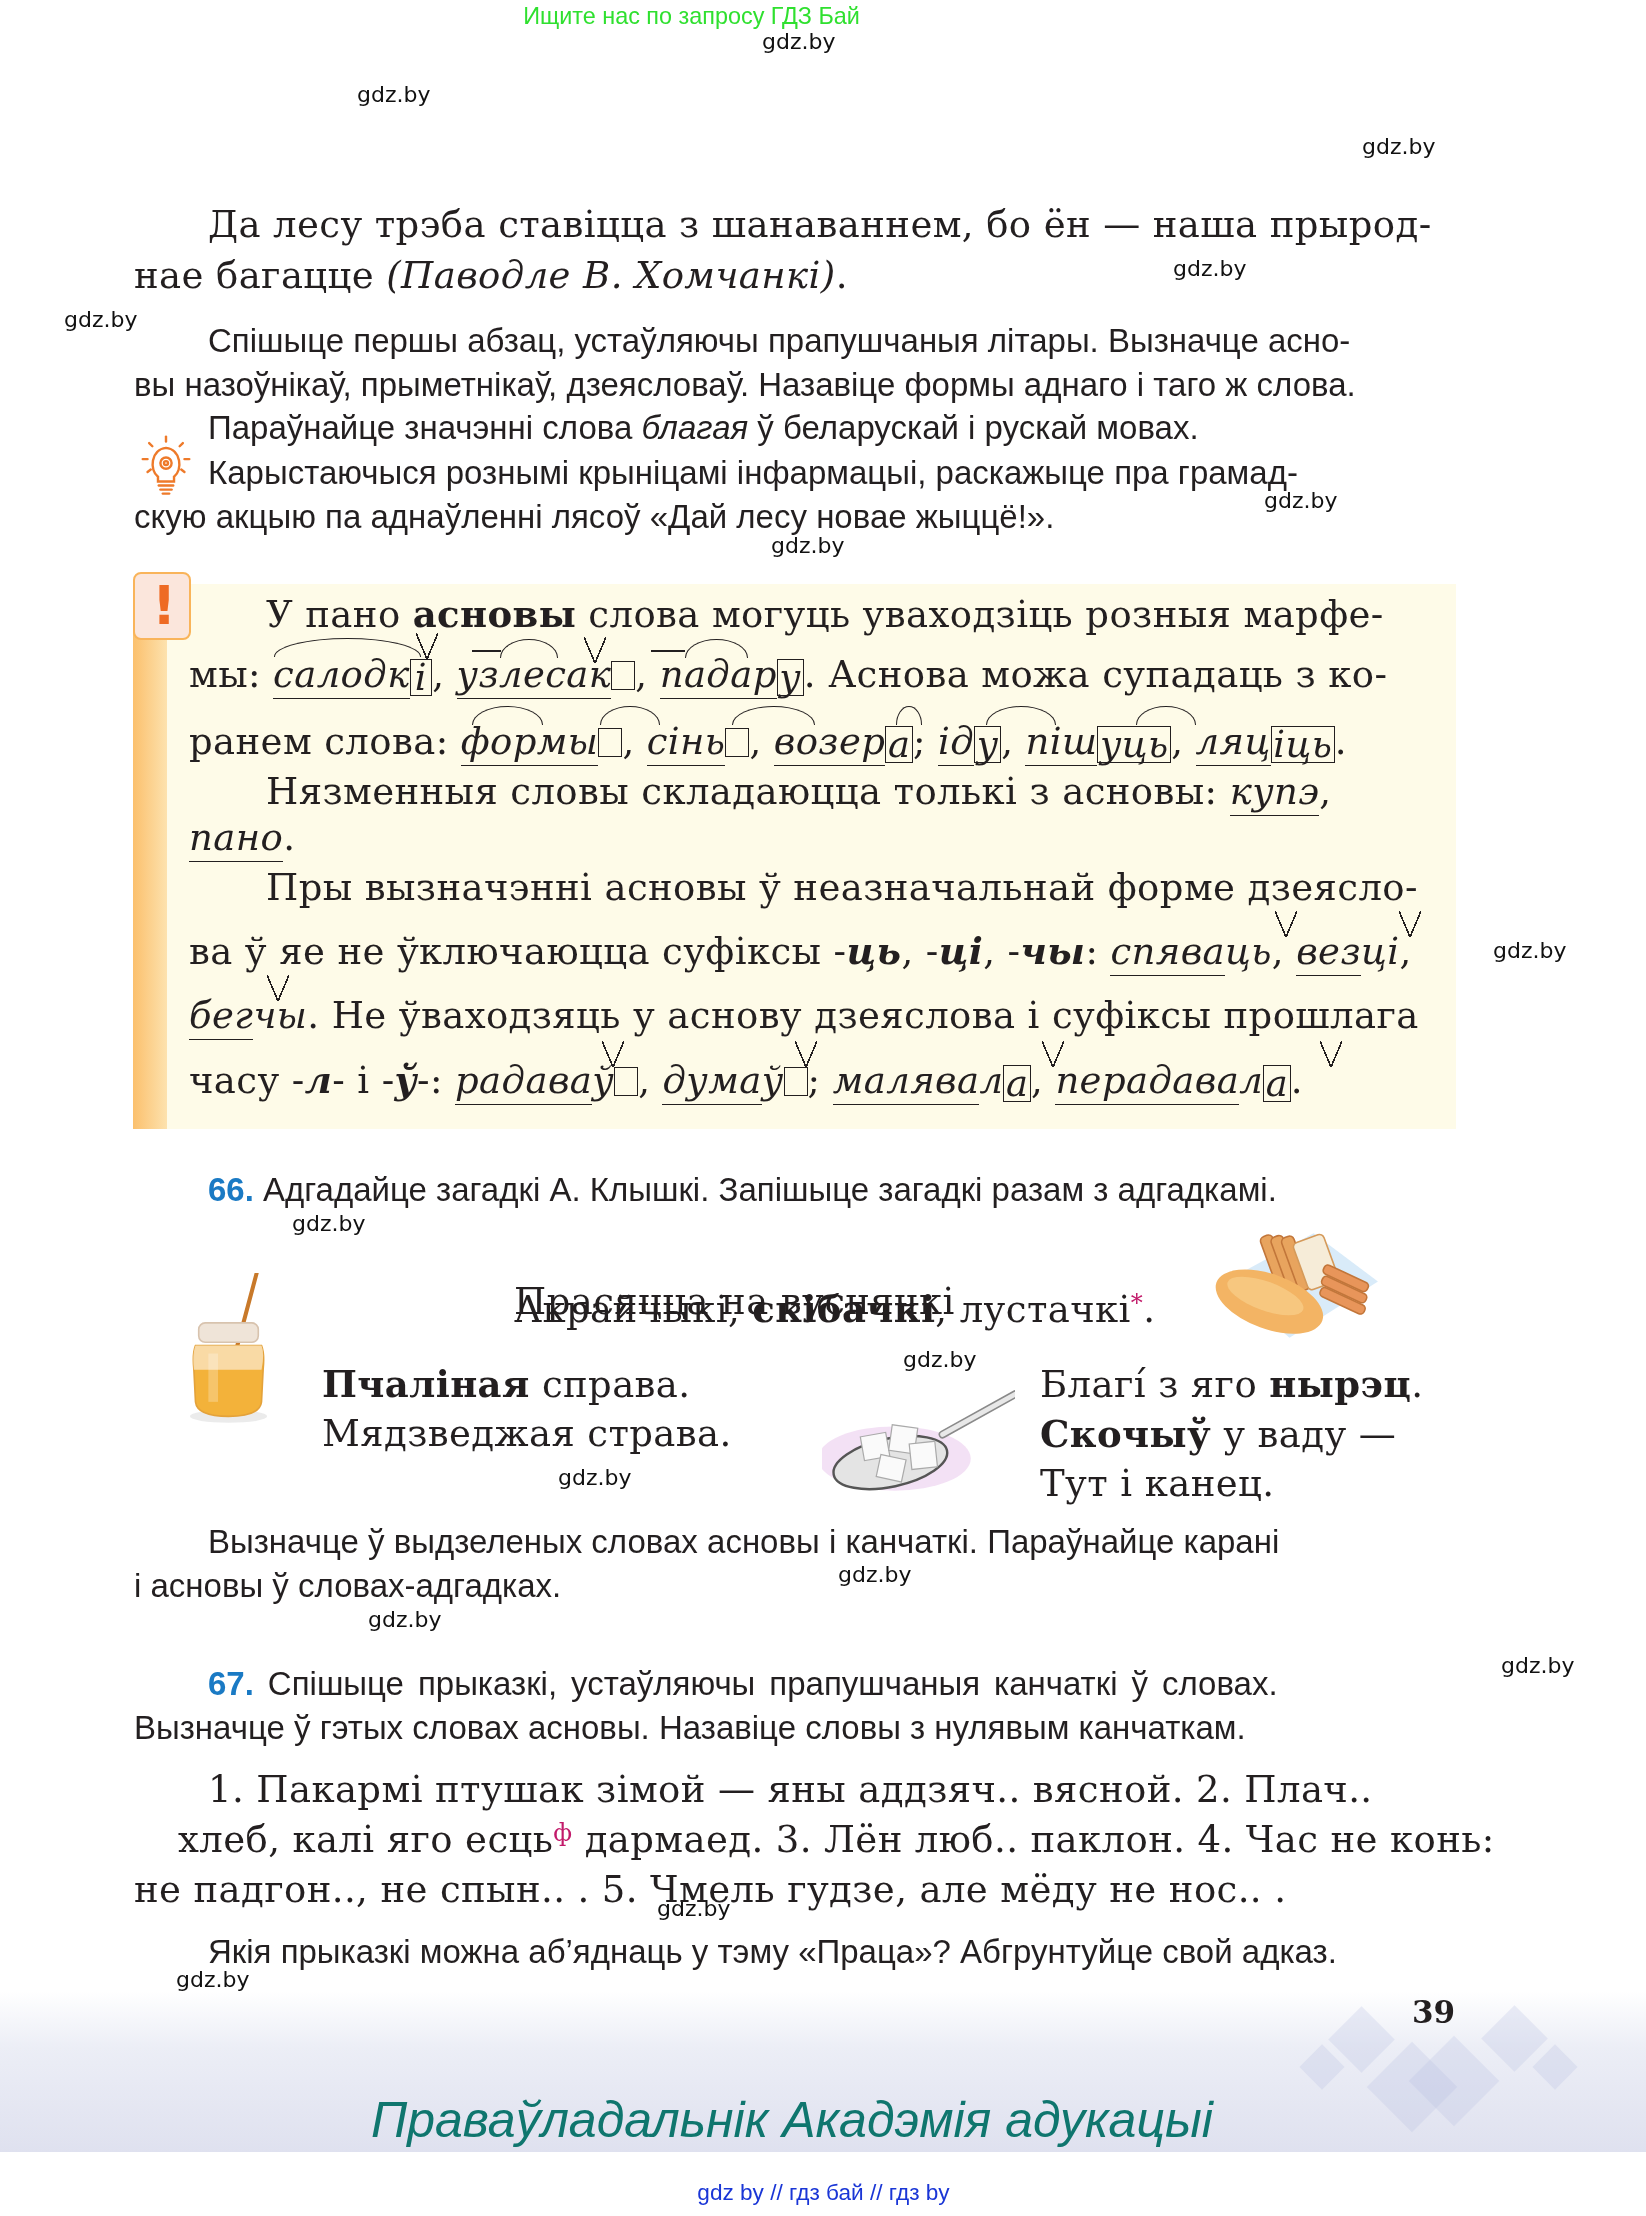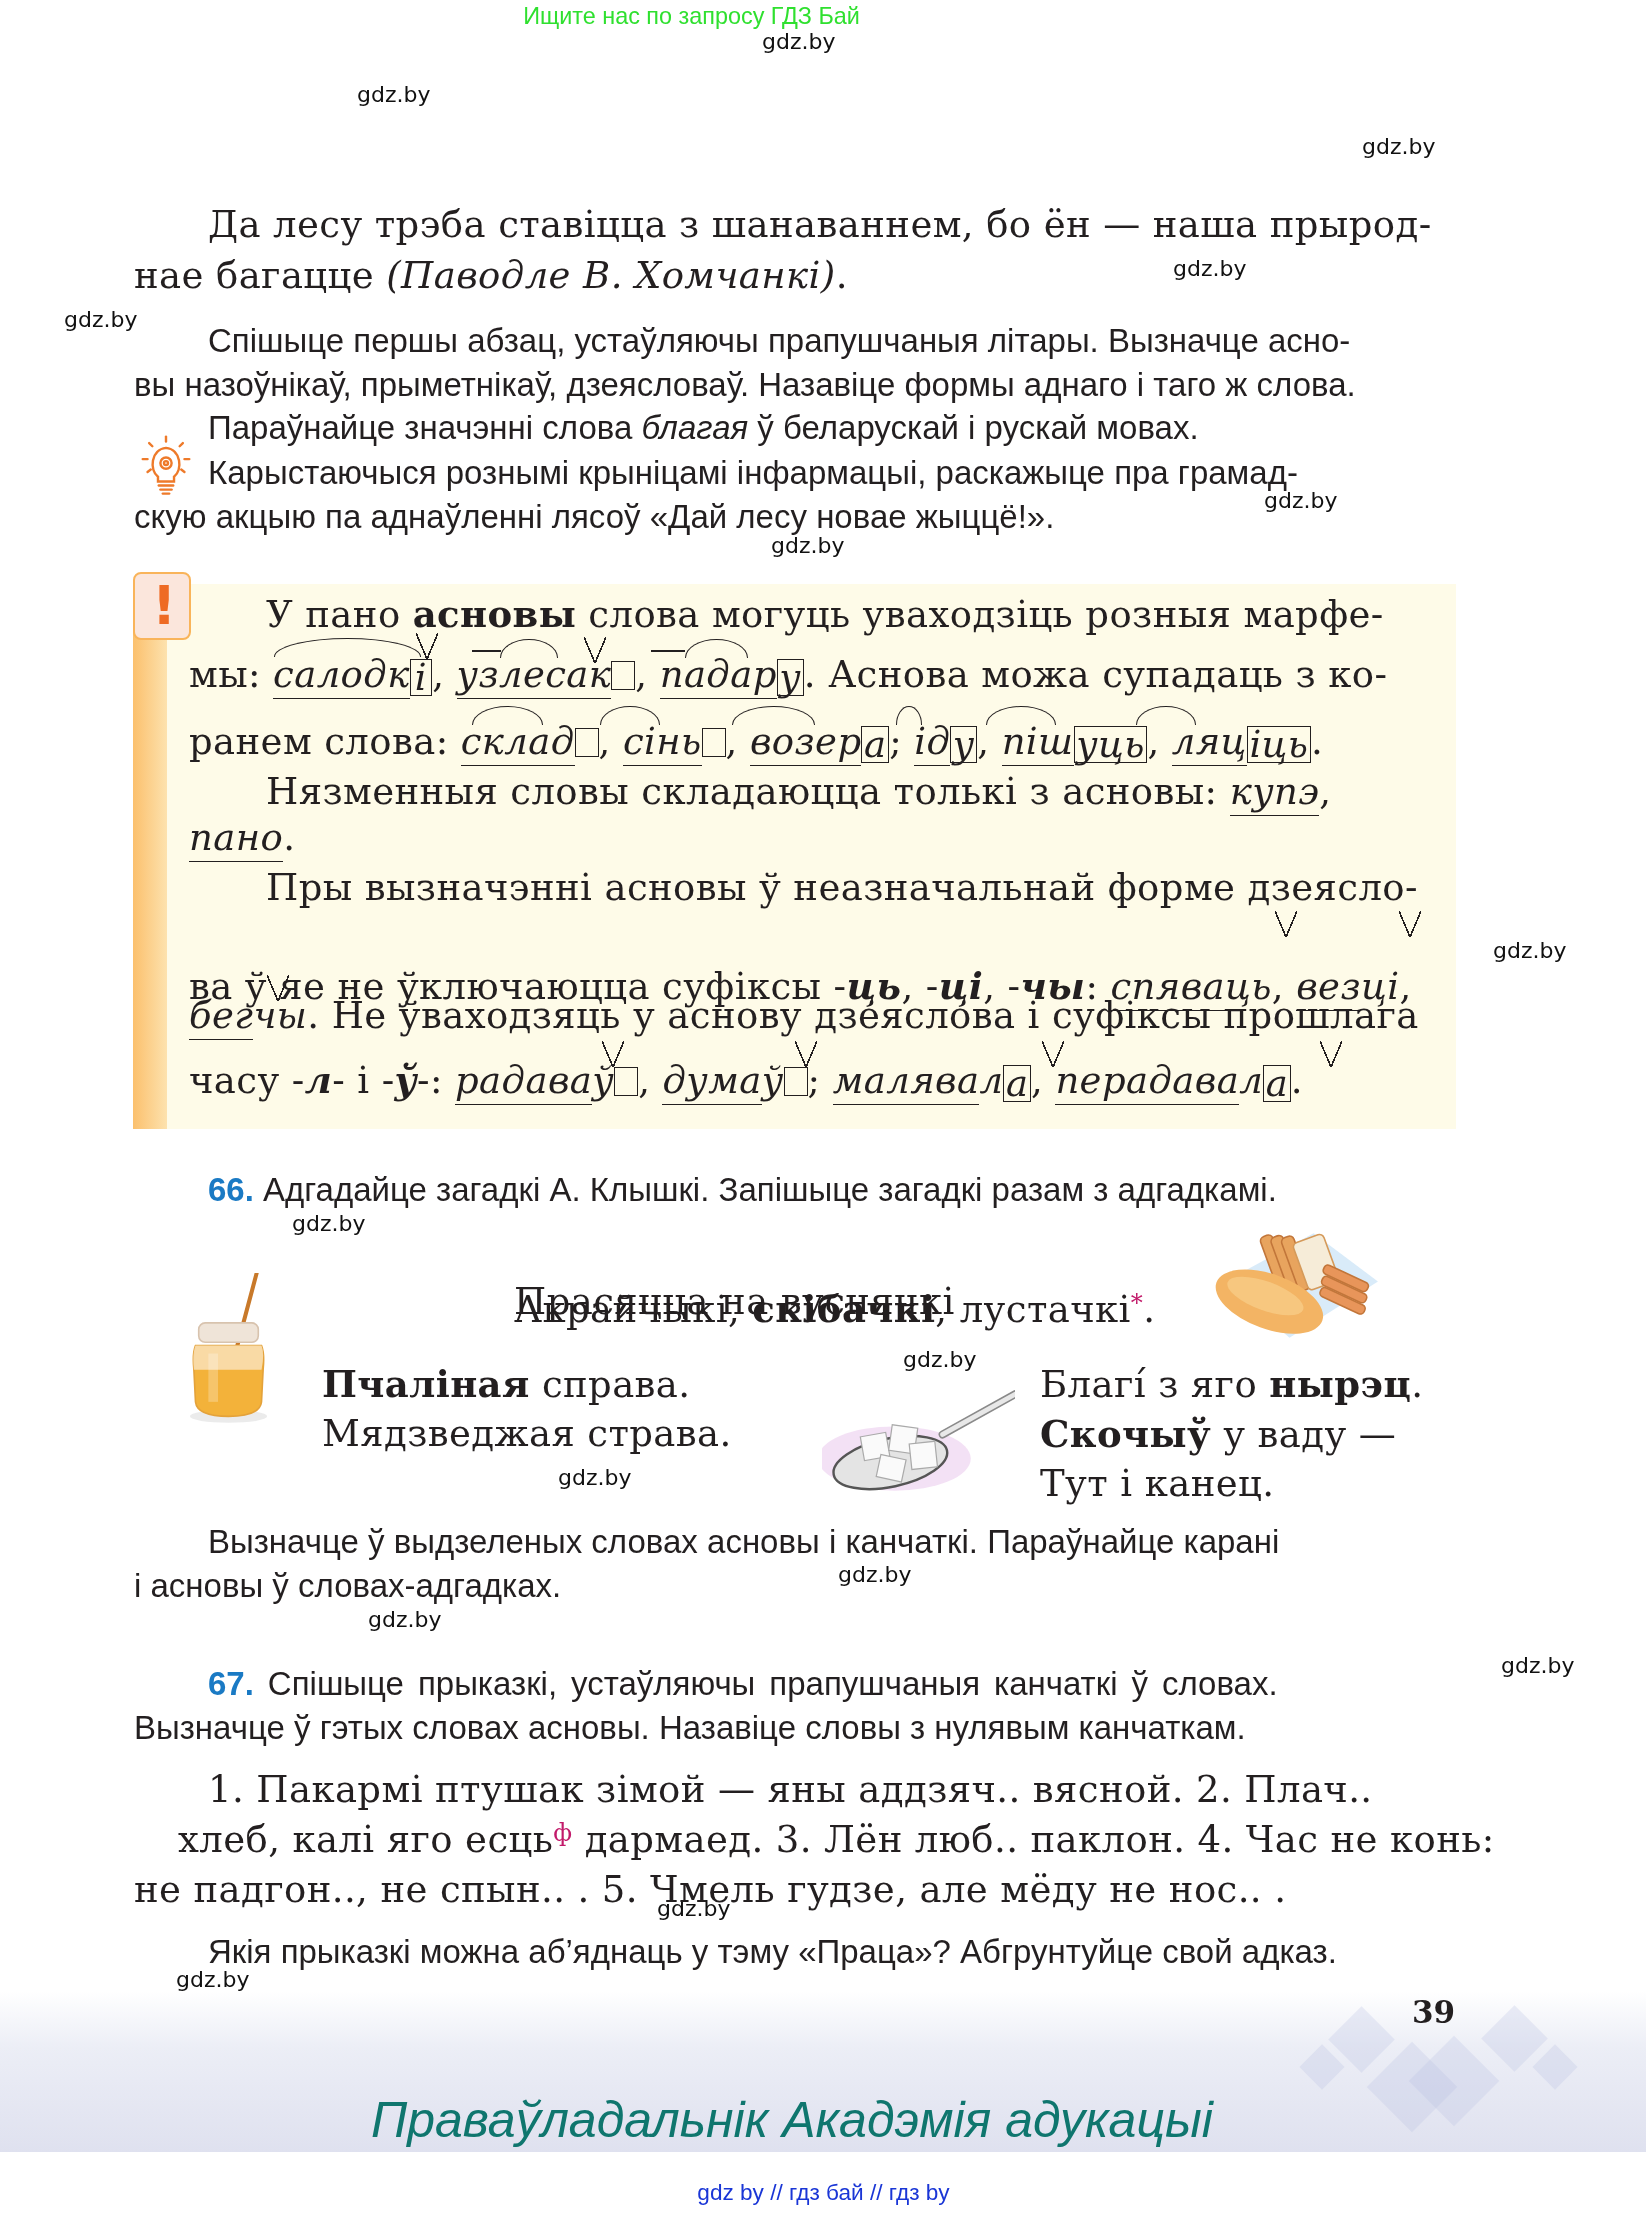--- a/index.html
+++ b/index.html
@@ -113,38 +113,38 @@
 </div>
 <div class="arc" style="left:274px; top:638px; width:145px;"></div>
 <div class="hat" style="left:427px; top:633px;"></div>
 <div class="arc" style="left:500px; top:639px; width:56px;"></div>
 <div class="hat" style="left:595px; top:637px;"></div>
 <div class="abs" style="left:472px; top:650px; width:29px; height:1.6px; background:#231f20;"></div>
 <div class="abs" style="left:651px; top:650px; width:34px; height:1.6px; background:#231f20;"></div>
 <div class="arc" style="left:685px; top:639px; width:61px;"></div>
 
 <div class="abs serif" style="left:189px; top:720px;">
-  <span>ранем слова: </span><span class="it u">склад</span><span class="empty-box"></span>, <span class="it u">сінь</span><span class="empty-box"></span>, <span class="it u">возер</span><span class="box">а</span>; <span class="it u">ід</span><span class="box">у</span>, <span class="it u">пiш</span><span class="box">уць</span>, <span class="it u">ляц</span><span class="box">іць</span>.
+  <span>ранем слова: </span><span class="it u">формы</span><span class="empty-box"></span>, <span class="it u">сінь</span><span class="empty-box"></span>, <span class="it u">возер</span><span class="box">а</span>; <span class="it u">ід</span><span class="box">у</span>, <span class="it u">пiш</span><span class="box">уць</span>, <span class="it u">ляц</span><span class="box">іць</span>.
 </div>
 <div class="arc" style="left:472px; top:706px; width:69px;"></div>
 <div class="arc" style="left:600px; top:706px; width:58px;"></div>
 <div class="arc" style="left:732px; top:706px; width:81px;"></div>
 <div class="arc" style="left:896px; top:706px; width:24px;"></div>
 <div class="arc" style="left:986px; top:706px; width:68px;"></div>
 <div class="arc" style="left:1136px; top:706px; width:58px;"></div>
 
 <div class="abs serif" style="left:266px; top:770px;">
   <span>Нязменныя словы складаюцца толькі з асновы: </span><span class="it u">купэ</span><span>,</span>
 </div>
 <div class="abs serif" style="left:189px; top:816px;">
   <span class="it u">пано</span><span>.</span>
 </div>
 
 <div class="abs serif" style="left:266px; top:866px;">Пры вызначэнні асновы ў неазначальнай форме дзеясло-</div>
-<div class="abs serif" style="left:189px; top:964px;">
+<div class="abs serif" style="left:189px; top:929px;">
   <span>ва ў яе не ўключаюцца суфіксы -</span><span class="it b">ць</span><span>, -</span><span class="it b">ці</span><span>, -</span><span class="it b">чы</span><span>: </span><span class="it u">спява</span><span class="it">ць</span>, <span class="it u">вез</span><span class="it">ці</span>,
 </div>
 <div class="hat" style="left:1286px; top:911px;"></div>
 <div class="hat" style="left:1410px; top:911px;"></div>
 
 <div class="abs serif" style="left:189px; top:994px;">
   <span class="it u">бег</span><span class="it">чы</span><span>. Не ўваходзяць у аснову дзеяслова і суфіксы прошлага</span>
 </div>
 <div class="hat" style="left:278px; top:975px;"></div>
 

